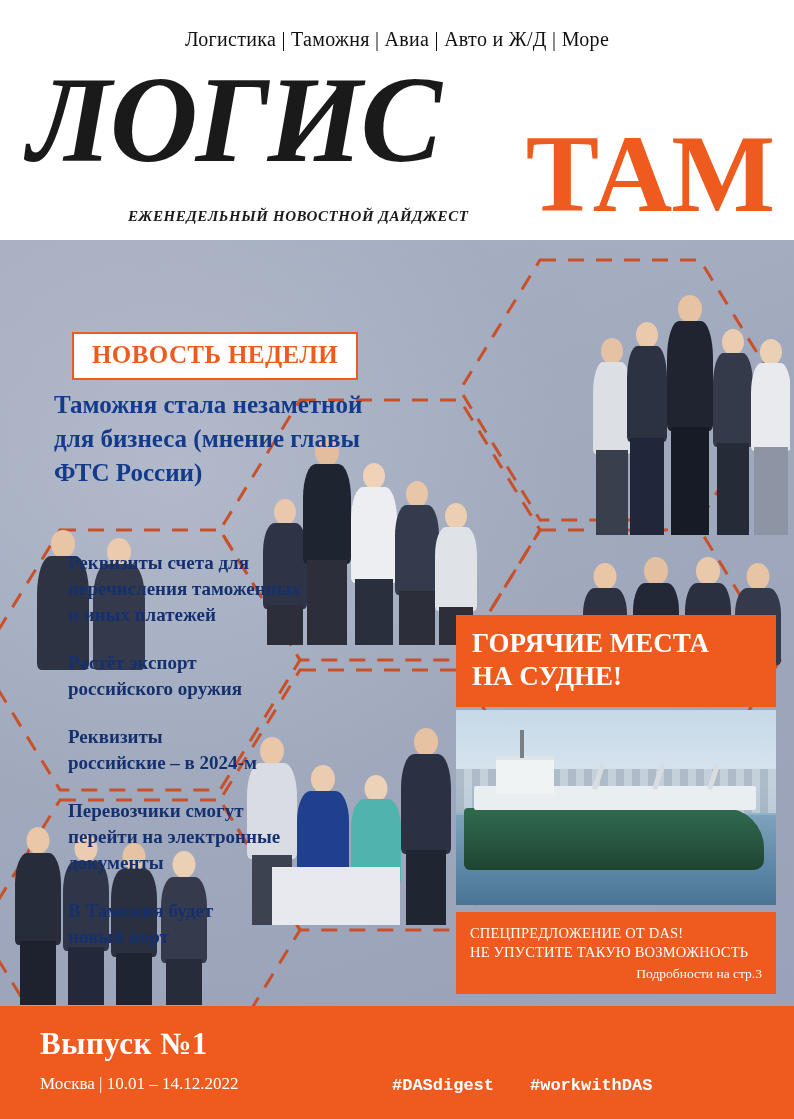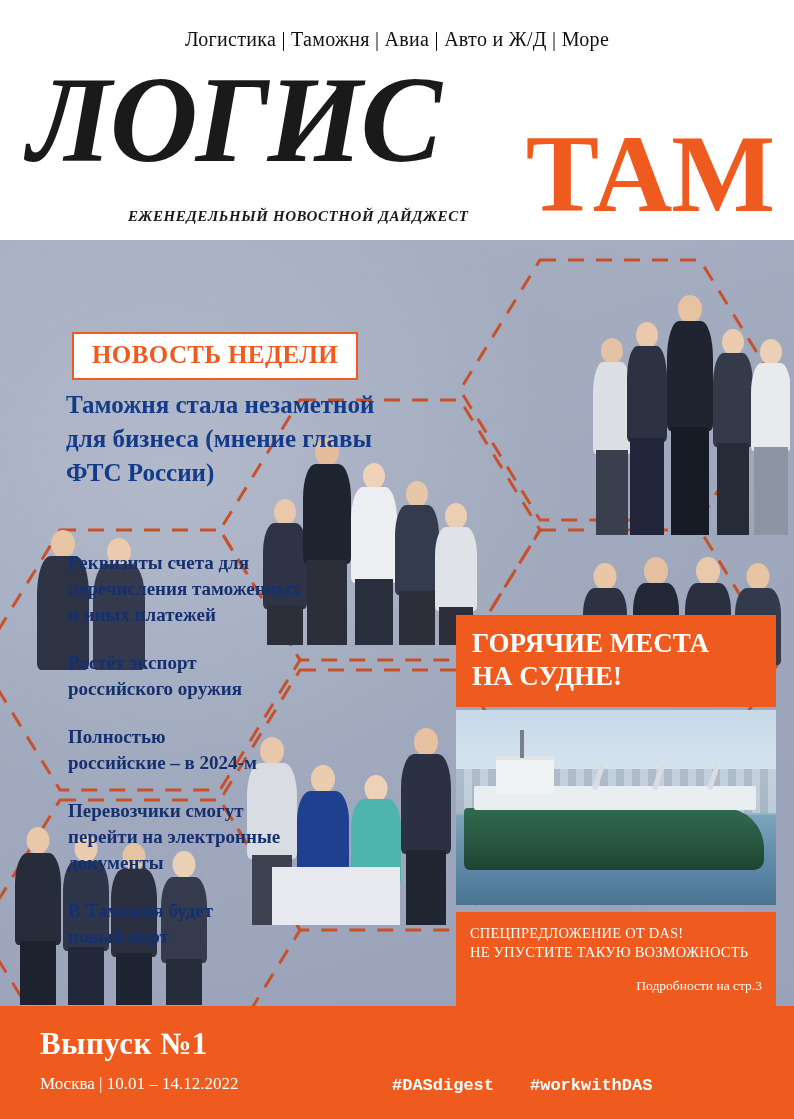--- a/index.html
+++ b/index.html
@@ -171,21 +171,21 @@
     padding: 7px 18px 9px 18px;
     font-family: "Liberation Serif", serif;
     font-weight: bold;
     font-size: 25px;
     color: #ef5a1e;
     letter-spacing: 0.4px;
     white-space: nowrap;
   }
   .lead-headline {
     position: absolute;
-    left: 66px; top: 148px;
+    left: 54px; top: 148px;
     width: 380px;
     font-family: "Liberation Serif", serif;
     font-weight: bold;
     font-size: 25px;
     line-height: 34px;
     color: #143a8a;
   }
   .lead-headline .ln { display: block; }
 
   .news-list {
@@ -292,21 +292,21 @@
     padding: 12px 14px 12px 14px;
     font-family: "Liberation Serif", serif;
   }
   .offer-line {
     font-size: 14.5px;
     line-height: 19px;
     font-weight: normal;
     letter-spacing: 0.2px;
   }
   .offer-page {
-    margin-top: 16px;
+    margin-top: 4px;
     text-align: right;
     font-size: 13.5px;
   }
 
   
   .footer {
     position: absolute;
     left: 0; top: 1006px;
     width: 794px;
     height: 113px;
@@ -510,21 +510,21 @@
       <div class="news-item">
         <span class="ln">Реквизиты счета для</span>
         <span class="ln">перечисления таможенных</span>
         <span class="ln">и иных платежей</span>
       </div>
       <div class="news-item">
         <span class="ln">Растёт экспорт</span>
         <span class="ln">российского  оружия</span>
       </div>
       <div class="news-item">
-        <span class="ln">Полностью</span>
+        <span class="ln">Реквизиты</span>
         <span class="ln">российские  – в 2024-м</span>
       </div>
       <div class="news-item">
         <span class="ln">Перевозчики  смогут</span>
         <span class="ln">перейти на электронные</span>
         <span class="ln">документы</span>
       </div>
       <div class="news-item">
         <span class="ln">В Таможня  будет</span>
         <span class="ln">новый порт</span>

